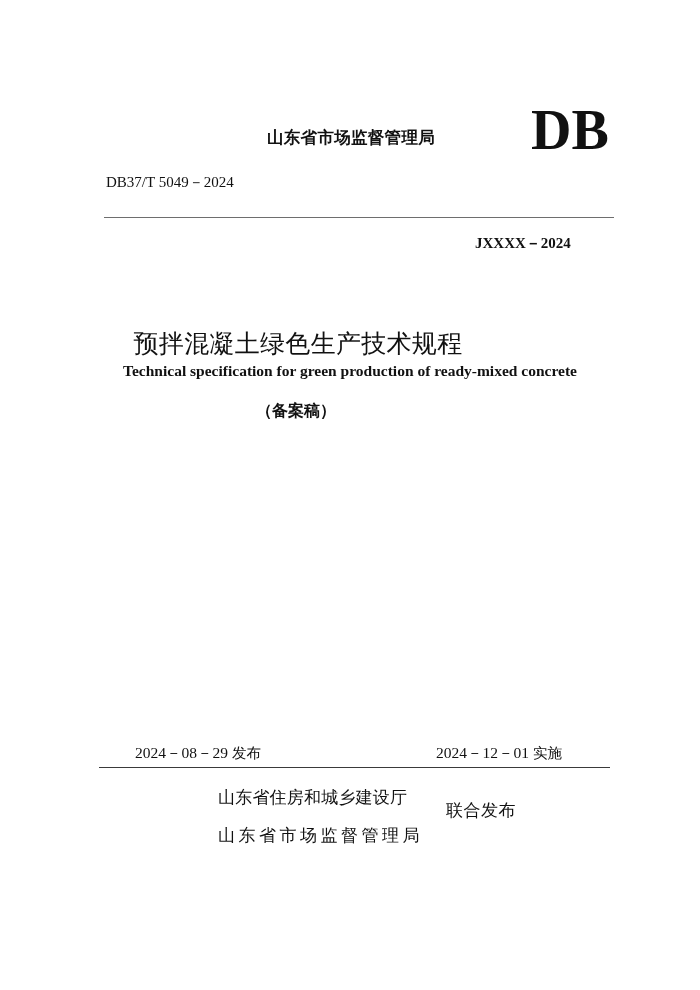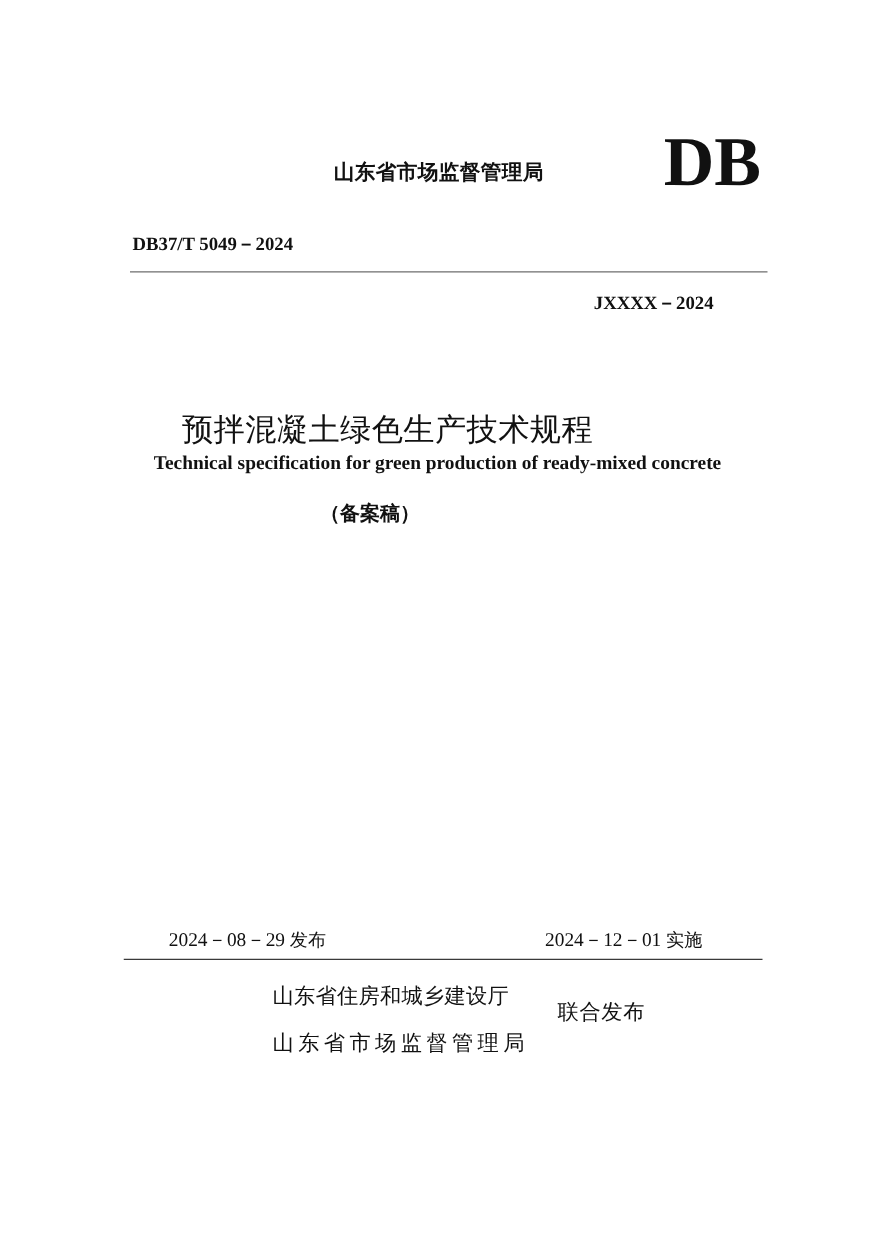--- a/index.html
+++ b/index.html
@@ -26,23 +26,23 @@
     }
     .db-mark {
       left: 531px; top: 108px;
       font-family: "Liberation Serif", serif;
       font-weight: bold;
       font-size: 56px;
       line-height: 44px;
       letter-spacing: 0px;
     }
     .std-number {
-      left: 106px; top: 187px;
+      left: 106px; top: 173px;
       font-family: "Liberation Serif", serif;
-      font-weight: bold;
+      font-weight: normal;
       font-size: 15px;
       line-height: 18px;
     }
     .record-number {
       left: 475px; top: 187px;
       font-family: "Liberation Serif", serif;
       font-weight: bold;
       font-size: 15px;
       line-height: 18px;
       margin-top: 47px;
@@ -54,21 +54,20 @@
     .rule-top { left: 104px; top: 217px; width: 510px; }
     .rule-bottom { left: 99px; top: 767px; width: 511px; border-top-color: #3a3a3a; }
 
     .title-cn {
       left: 0; width: 596px; top: 329px;
       text-align: center;
       font-family: "DejaVu Sans", sans-serif;
       font-size: 25px;
       line-height: 30px;
       letter-spacing: 0.3px;
-      padding-left: 12px;
     }
     .title-en {
       left: 0; width: 700px; top: 362px;
       text-align: center;
       font-family: "Liberation Serif", serif;
       font-weight: bold;
       font-size: 15.5px;
       line-height: 18px;
     }
     .draft-status {

